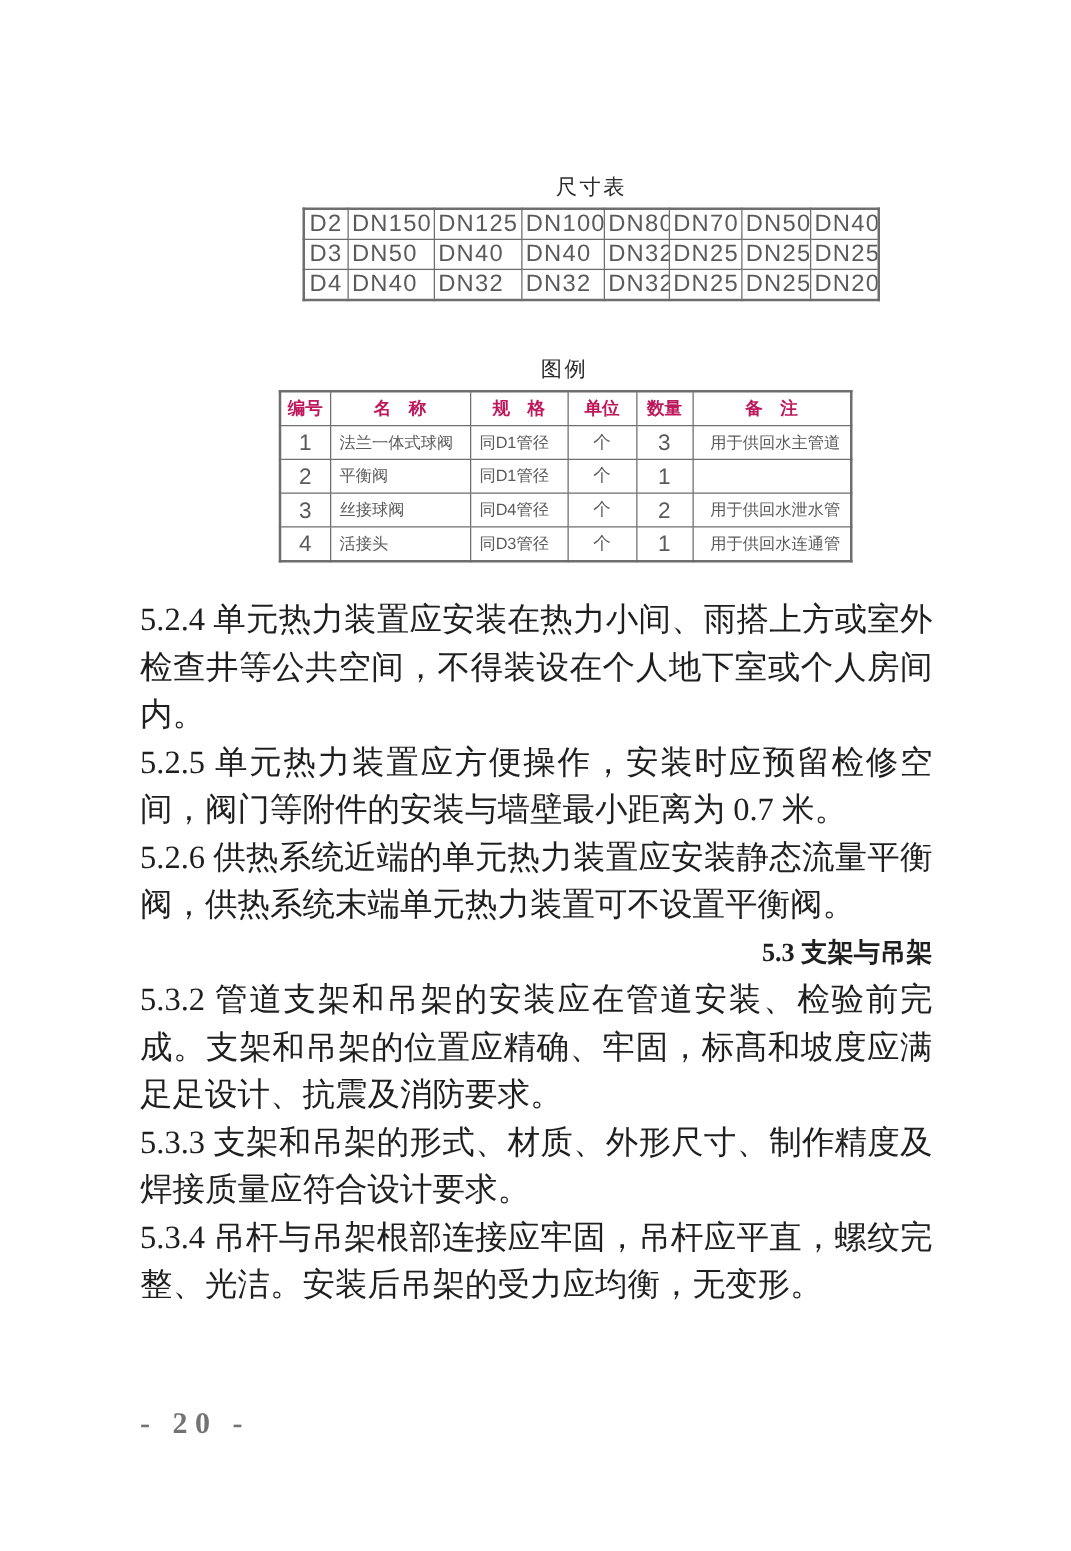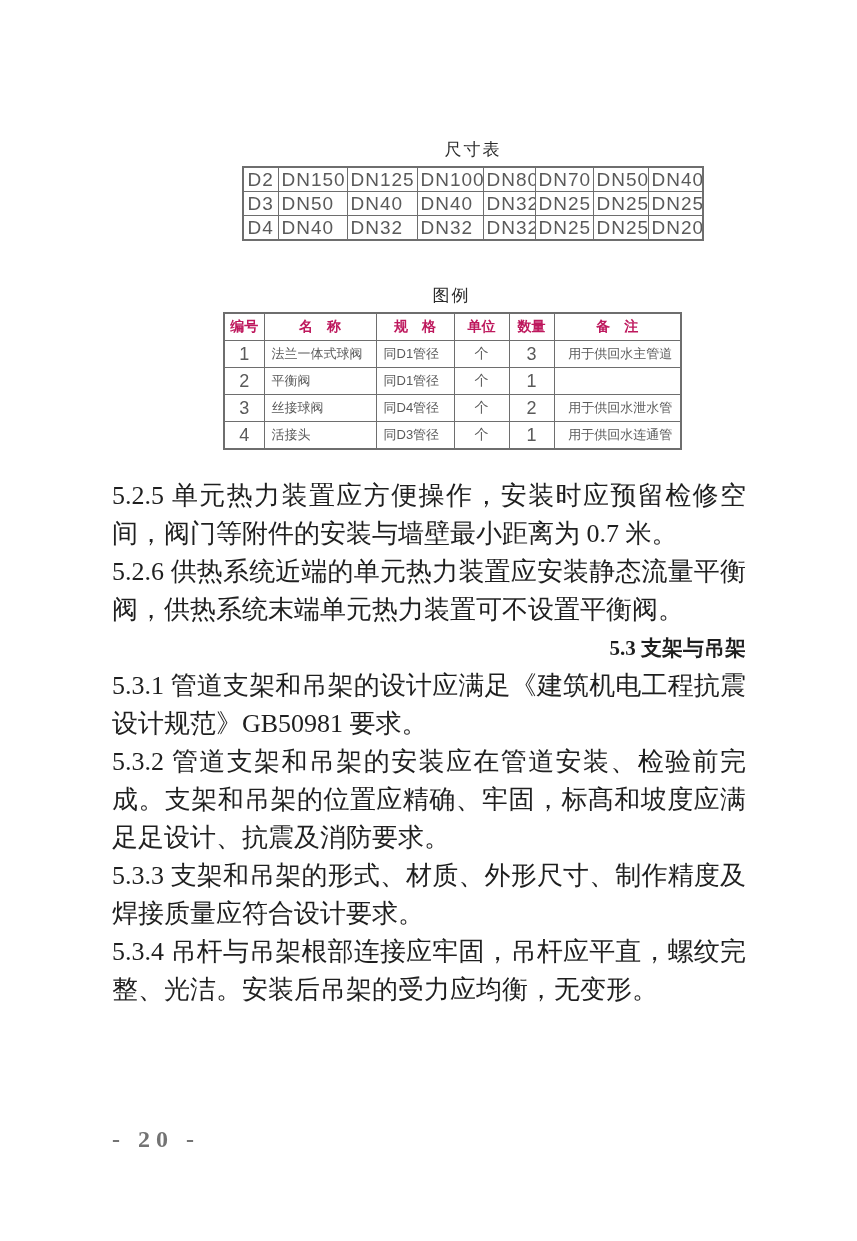--- a/index.html
+++ b/index.html
@@ -188,24 +188,24 @@
         <td class="c-spec">同D3管径</td>
         <td class="c-unit">个</td>
         <td class="c-qty">1</td>
         <td class="c-note">用于供回水连通管</td>
       </tr>
     </tbody>
       </table>
   </div>
 
   <div id="body-text">
+    <p>5.2.4  单元热力装置应安装在热力小间、雨搭上方或室外检查井等公共空间，不得装设在个人地下室或个人房间内。</p>
     <p>5.2.5  单元热力装置应方便操作，安装时应预留检修空间，阀门等附件的安装与墙壁最小距离为 0.7 米。</p>
     <p>5.2.6  供热系统近端的单元热力装置应安装静态流量平衡阀，供热系统末端单元热力装置可不设置平衡阀。</p>
     <p class="section-heading">5.3 支架与吊架</p>
-    <p>5.3.1  管道支架和吊架的设计应满足《建筑机电工程抗震设计规范》GB50981 要求。</p>
     <p>5.3.2  管道支架和吊架的安装应在管道安装、检验前完成。支架和吊架的位置应精确、牢固，标髙和坡度应满足足设计、抗震及消防要求。</p>
     <p>5.3.3  支架和吊架的形式、材质、外形尺寸、制作精度及焊接质量应符合设计要求。</p>
     <p>5.3.4  吊杆与吊架根部连接应牢固，吊杆应平直，螺纹完整、光洁。安装后吊架的受力应均衡，无变形。</p>
   </div>
 
   <div class="page-number">- 20 -</div>
 
 </div>
 
 </body></html>

